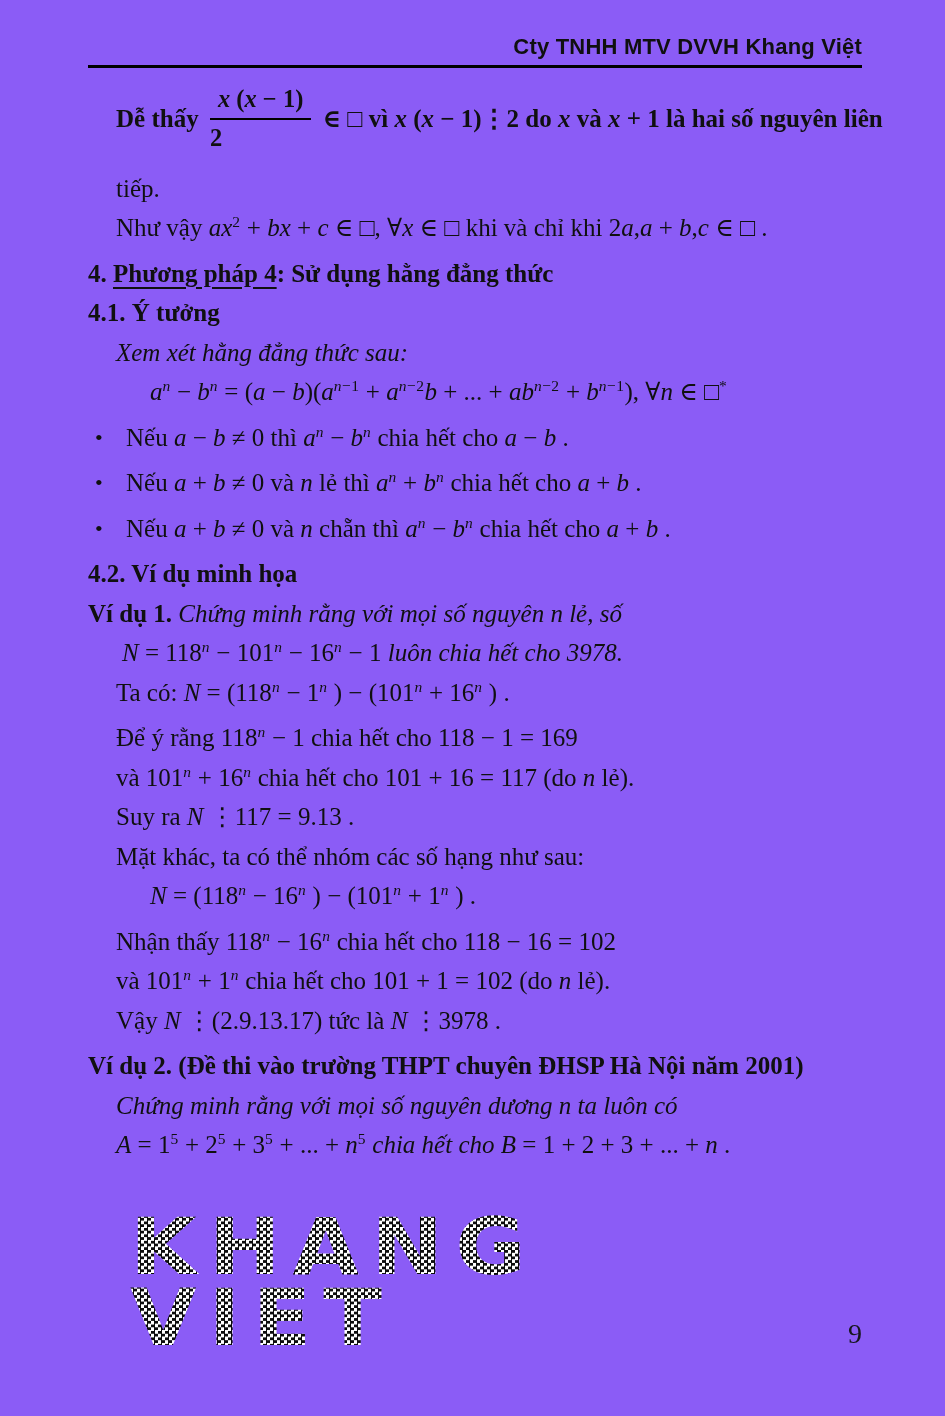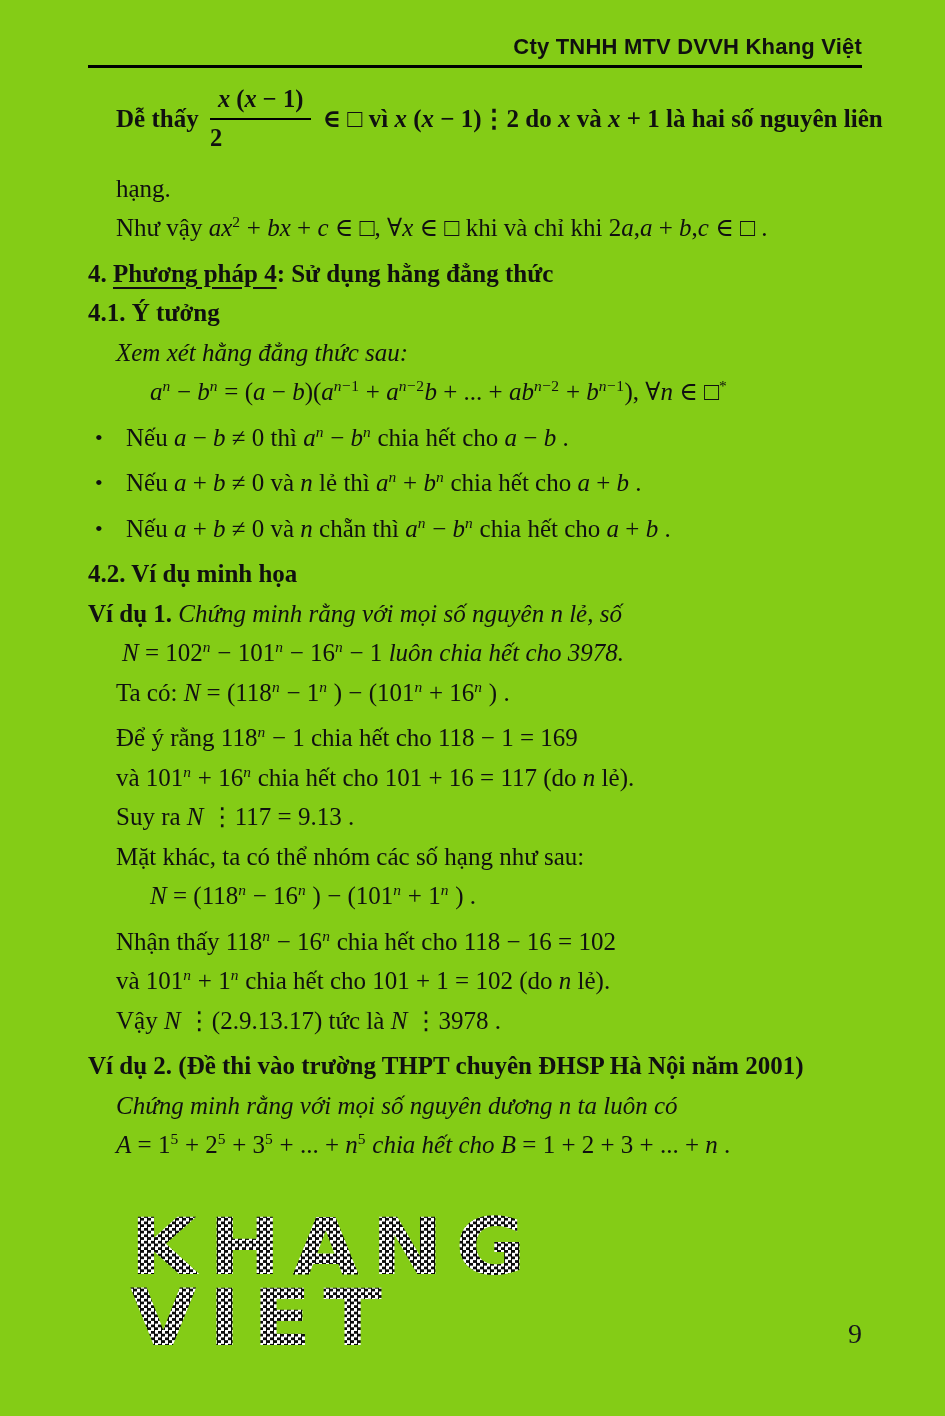--- a/index.html
+++ b/index.html
@@ -1,20 +1,20 @@
 <!DOCTYPE html>
 <html><head>
 <meta charset="utf-8">
 <style>
   html,body{margin:0;padding:0;background:#e8e8e8;}
   .page{
     position:relative;
     width:945px;height:1416px;
     margin:0 auto;
-    background:#84cc16;
+    background:#8b5cf6;
     overflow:hidden;
     box-sizing:border-box;
     padding:34px 83px 0 88px;
     font-family:"Liberation Serif","DejaVu Serif",serif;
     color:#101010;
     display:flex;flex-direction:column;
   }
   .hdr{
     text-align:right;
     font-family:"Liberation Sans","DejaVu Sans",sans-serif;
@@ -84,21 +84,21 @@
 <body>
 
 <div class="page">
 
   <div class="hdr">
     <span>Cty TNHH MTV DVVH Khang Việt</span>
   </div>
 
   <div class="body">
     <div class="line ind1 frac-line"><span>Dễ thấy </span><span class="frac"><span class="fnum"><span class="s-i">x</span><span> (</span><span class="s-i">x</span><span> − 1)</span></span><span class="fden"><span>2</span></span></span><span> ∈ □  vì </span><span class="s-i">x</span><span> (</span><span class="s-i">x</span><span> − 1)⋮2 do </span><span class="s-i">x</span><span>  và </span><span class="s-i">x</span><span> + 1 là hai số nguyên liên</span></div>
-    <div class="line ind1"><span>hạng.</span></div>
+    <div class="line ind1"><span>tiếp.</span></div>
     <div class="line ind1"><span>Như vậy </span><span class="s-i">ax</span><sup><span>2</span></sup><span> + </span><span class="s-i">bx</span><span> + </span><span class="s-i">c</span><span> ∈ □, ∀</span><span class="s-i">x</span><span> ∈ □  khi và chỉ khi 2</span><span class="s-i">a</span><span>,</span><span class="s-i">a</span><span> + </span><span class="s-i">b</span><span>,</span><span class="s-i">c</span><span> ∈ □ .</span></div>
     <div class="line mt"><span class="s-b">4. </span><span class="s-bu">Phương pháp 4</span><span class="s-b">: Sử dụng hằng đẳng thức</span></div>
     <div class="line"><span class="s-b">4.1. Ý tưởng</span></div>
     <div class="line ind1"><span class="s-i">Xem xét hằng đẳng thức sau:</span></div>
     <div class="line f2"><span class="s-i">a</span><sup><span class="s-i">n</span></sup><span> − </span><span class="s-i">b</span><sup><span class="s-i">n</span></sup><span> = (</span><span class="s-i">a</span><span> − </span><span class="s-i">b</span><span>)(</span><span class="s-i">a</span><sup><span class="s-i">n</span><span>−1</span></sup><span> + </span><span class="s-i">a</span><sup><span class="s-i">n</span><span>−2</span></sup><span class="s-i">b</span><span> + ... + </span><span class="s-i">ab</span><sup><span class="s-i">n</span><span>−2</span></sup><span> + </span><span class="s-i">b</span><sup><span class="s-i">n</span><span>−1</span></sup><span>),  ∀</span><span class="s-i">n</span><span> ∈ □</span><sup><span>*</span></sup></div>
 
     <div class="line bullet mt">
       <span class="bdot">•</span>
       <span><span>Nếu </span><span class="s-i">a</span><span> − </span><span class="s-i">b</span><span> ≠ 0 thì </span><span class="s-i">a</span><sup><span class="s-i">n</span></sup><span> − </span><span class="s-i">b</span><sup><span class="s-i">n</span></sup><span> chia hết cho </span><span class="s-i">a</span><span> − </span><span class="s-i">b</span><span> .</span></span>
     </div>
@@ -106,21 +106,21 @@
       <span class="bdot">•</span>
       <span><span>Nếu </span><span class="s-i">a</span><span> + </span><span class="s-i">b</span><span> ≠ 0 và </span><span class="s-i">n</span><span>  lẻ thì </span><span class="s-i">a</span><sup><span class="s-i">n</span></sup><span> + </span><span class="s-i">b</span><sup><span class="s-i">n</span></sup><span> chia hết cho </span><span class="s-i">a</span><span> + </span><span class="s-i">b</span><span> .</span></span>
     </div>
     <div class="line bullet mt">
       <span class="bdot">•</span>
       <span><span>Nếu </span><span class="s-i">a</span><span> + </span><span class="s-i">b</span><span> ≠ 0 và </span><span class="s-i">n</span><span>  chẵn thì </span><span class="s-i">a</span><sup><span class="s-i">n</span></sup><span> − </span><span class="s-i">b</span><sup><span class="s-i">n</span></sup><span> chia hết cho </span><span class="s-i">a</span><span> + </span><span class="s-i">b</span><span> .</span></span>
     </div>
 
     <div class="line mt"><span class="s-b">4.2. Ví dụ minh họa</span></div>
     <div class="line"><span class="s-b">Ví dụ 1. </span><span class="s-i">Chứng minh rằng với mọi số nguyên </span><span class="s-i">n</span><span class="s-i">  lẻ, số</span></div>
-    <div class="line f1"><span class="s-i">N</span><span> = 102</span><sup><span class="s-i">n</span></sup><span> − 101</span><sup><span class="s-i">n</span></sup><span> − 16</span><sup><span class="s-i">n</span></sup><span> − 1 </span><span class="s-i">luôn chia hết cho 3978.</span></div>
+    <div class="line f1"><span class="s-i">N</span><span> = 118</span><sup><span class="s-i">n</span></sup><span> − 101</span><sup><span class="s-i">n</span></sup><span> − 16</span><sup><span class="s-i">n</span></sup><span> − 1 </span><span class="s-i">luôn chia hết cho 3978.</span></div>
     <div class="line ind1"><span>Ta có: </span><span class="s-i">N</span><span> = (</span><span>118</span><sup><span class="s-i">n</span></sup><span> − 1</span><sup><span class="s-i">n</span></sup><span> ) − (</span><span>101</span><sup><span class="s-i">n</span></sup><span> + 16</span><sup><span class="s-i">n</span></sup><span> ) .</span></div>
     <div class="line ind1 mt"><span>Để ý rằng 118</span><sup><span class="s-i">n</span></sup><span> − 1 chia hết cho 118 − 1 = 169</span></div>
     <div class="line ind1"><span>và 101</span><sup><span class="s-i">n</span></sup><span> + 16</span><sup><span class="s-i">n</span></sup><span> chia hết cho 101 + 16 = 117 (do </span><span class="s-i">n</span><span>  lẻ).</span></div>
     <div class="line ind1"><span>Suy ra </span><span class="s-i">N</span><span> ⋮117 = 9.13 .</span></div>
     <div class="line ind1"><span>Mặt khác, ta có thể nhóm các số hạng như sau:</span></div>
     <div class="line f2"><span class="s-i">N</span><span> = (</span><span>118</span><sup><span class="s-i">n</span></sup><span> − 16</span><sup><span class="s-i">n</span></sup><span> ) − (</span><span>101</span><sup><span class="s-i">n</span></sup><span> + 1</span><sup><span class="s-i">n</span></sup><span> ) .</span></div>
     <div class="line ind1 mt"><span>Nhận thấy 118</span><sup><span class="s-i">n</span></sup><span> − 16</span><sup><span class="s-i">n</span></sup><span> chia hết cho 118 − 16 = 102</span></div>
     <div class="line ind1"><span>và 101</span><sup><span class="s-i">n</span></sup><span> + 1</span><sup><span class="s-i">n</span></sup><span> chia hết cho 101 + 1 = 102 (do </span><span class="s-i">n</span><span>  lẻ).</span></div>
     <div class="line ind1"><span>Vậy </span><span class="s-i">N</span><span> ⋮(2.9.13.17) tức là </span><span class="s-i">N</span><span> ⋮3978 .</span></div>
     <div class="line mt"><span class="s-b">Ví dụ 2. (Đề thi vào trường THPT chuyên ĐHSP Hà Nội năm 2001)</span></div>

